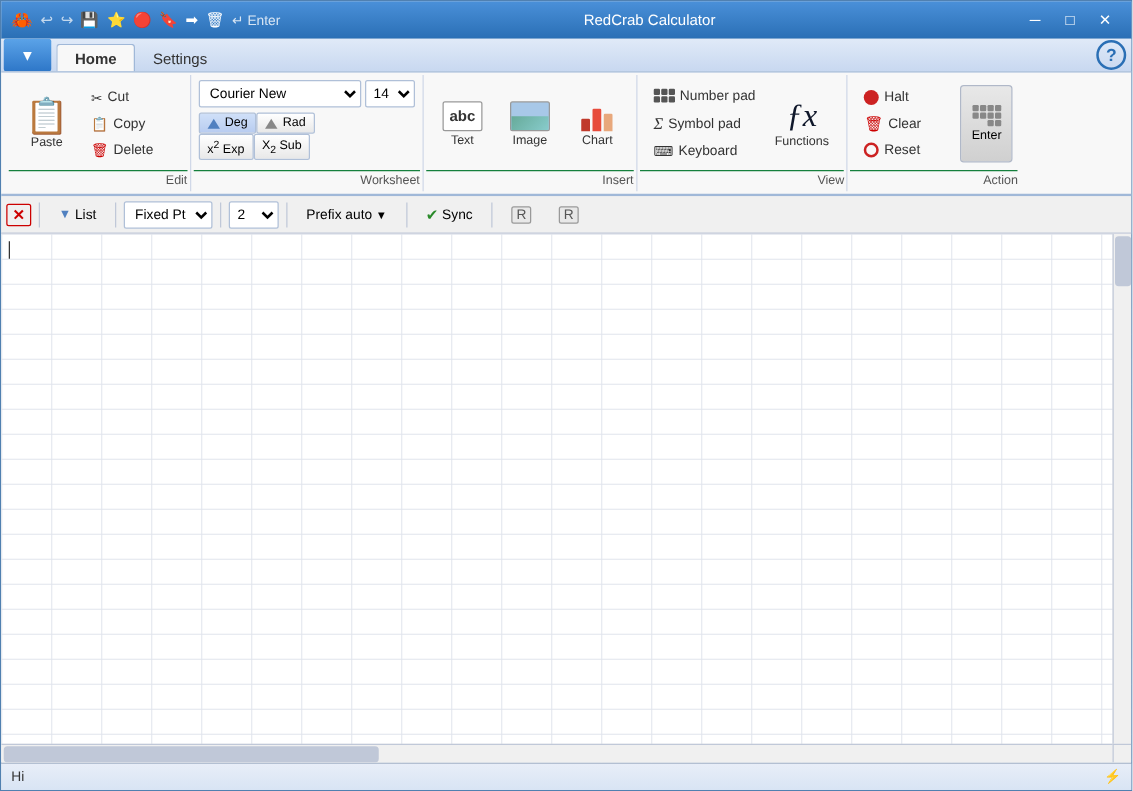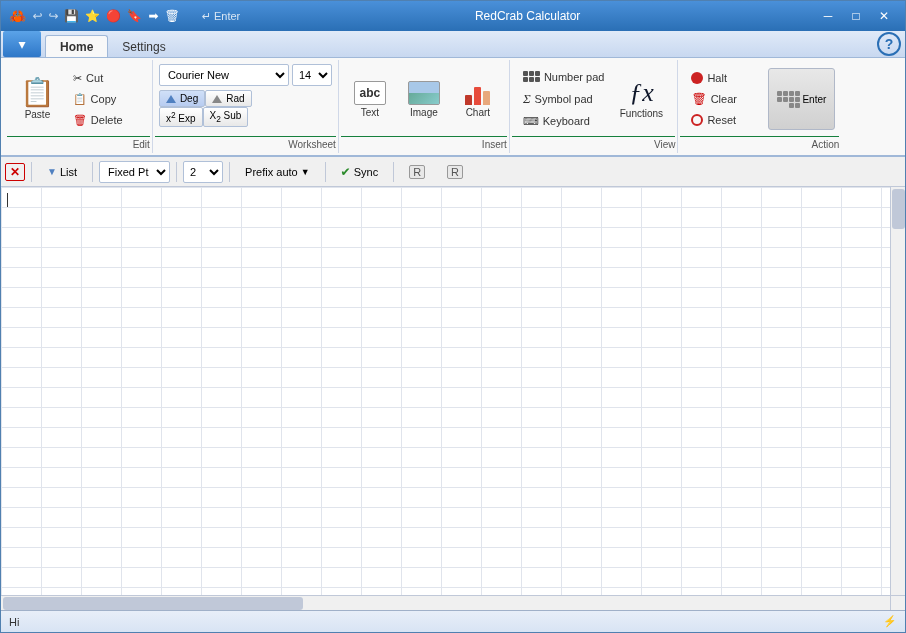--- a/index.html
+++ b/index.html
@@ -119,21 +119,21 @@
 
     
     .chart-icon { display: inline-flex; gap: 1px; align-items: flex-end; height: 20px; }
 
     
     .grid-icon { display: grid; grid-template-columns: repeat(3,5px); gap: 1px; }
     .grid-cell { width: 5px; height: 5px; background: #555; border-radius: 1px; }
 
     
     .enter-btn {
-      display: flex; flex-direction: row; align-items: center; justify-content: center;
+      display: flex; flex-direction: column; align-items: center; justify-content: center;
       padding: 20px 8px; background: linear-gradient(to bottom, #e8e8e8, #d0d0d0);
       border: 1px solid #b0b8c8; border-radius: 3px; cursor: pointer; height: 62px; gap: 2px;
     }
 
     
     .toolbar-row {
       background: #f0f0f0;
       border-bottom: 1px solid #c0c8d8;
       display: flex;
       align-items: center;
@@ -263,21 +263,21 @@
       <span style="font-size:14px; color:white;">🦀</span>
 
       <span style="font-size:12px; color:white; cursor:pointer; opacity:0.7;">↩</span>
       <span style="font-size:12px; color:white; cursor:pointer; opacity:0.7;">↪</span>
       <span style="font-size:12px; color:white; cursor:pointer;">💾</span>
       <span style="font-size:12px; color:white; cursor:pointer;">⭐</span>
       <span style="font-size:12px; color:white; cursor:pointer;">🔴</span>
       <span style="font-size:12px; color:white; cursor:pointer;">🔖</span>
       <span style="font-size:12px; color:white; cursor:pointer;">➡</span>
       <span style="font-size:12px; color:white; cursor:pointer;">🗑</span>
-      <span style="font-size:11px; color:white; opacity:0.8;margin-left:16px;">↵ Enter</span>
+      <span style="font-size:11px; color:white; opacity:0.8;">↵ Enter</span>
     </div>
     <span class="title-bar-title">RedCrab Calculator</span>
     <div class="title-bar-controls">
       <button class="title-btn">─</button>
       <button class="title-btn">□</button>
       <button class="title-btn close">✕</button>
     </div>
   </div>
 
   <div style="display:flex; align-items:stretch; background: linear-gradient(to bottom, #e0eaf8, #c8d8f0);">

